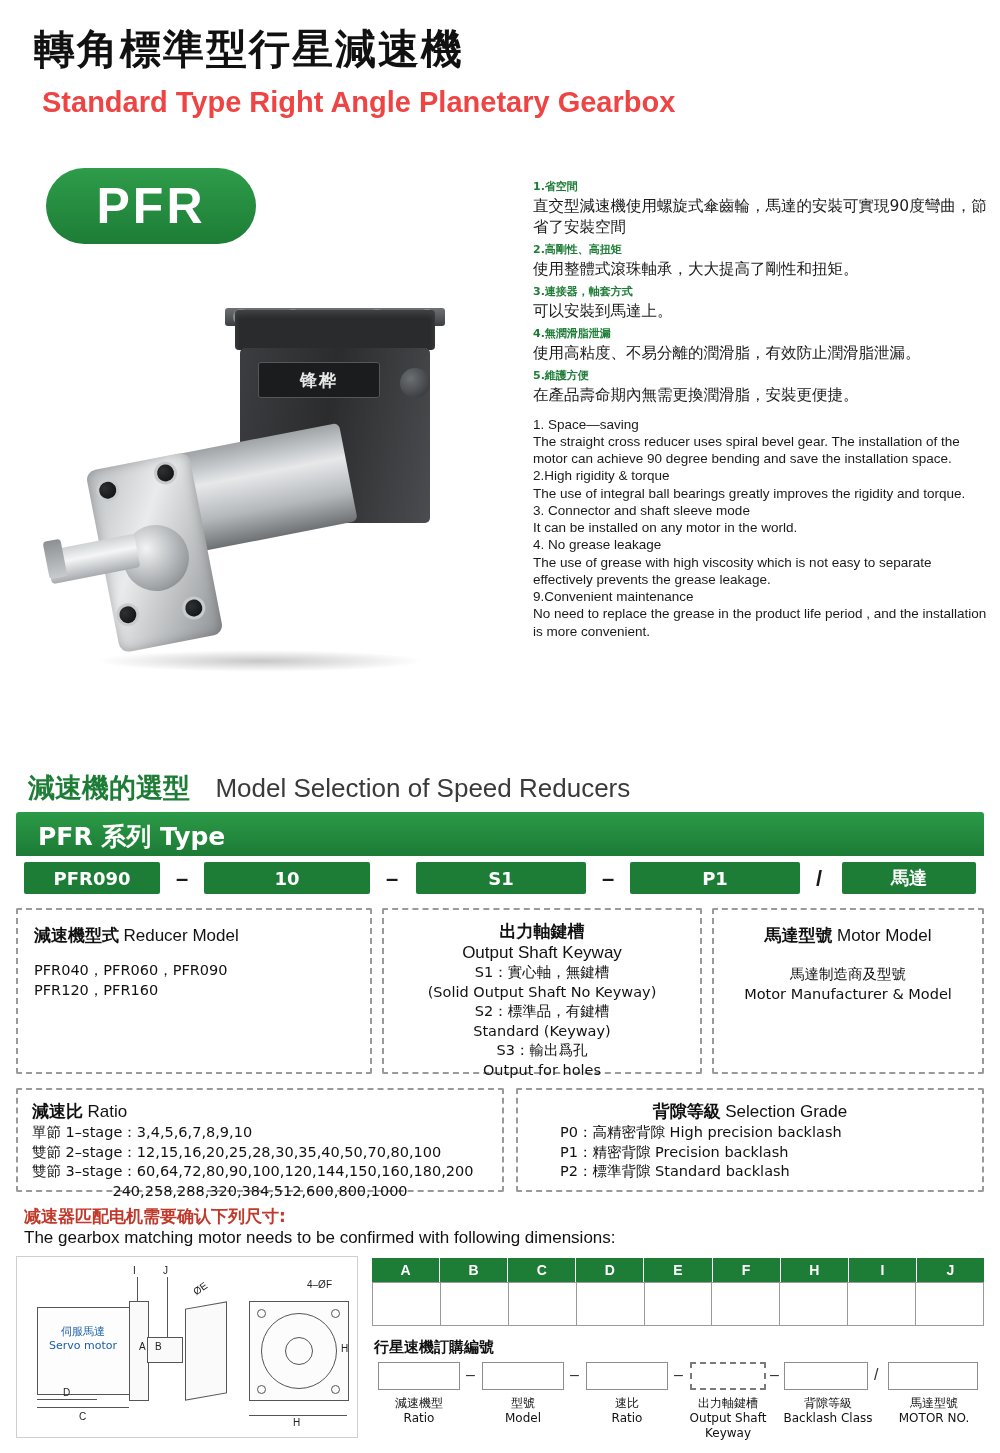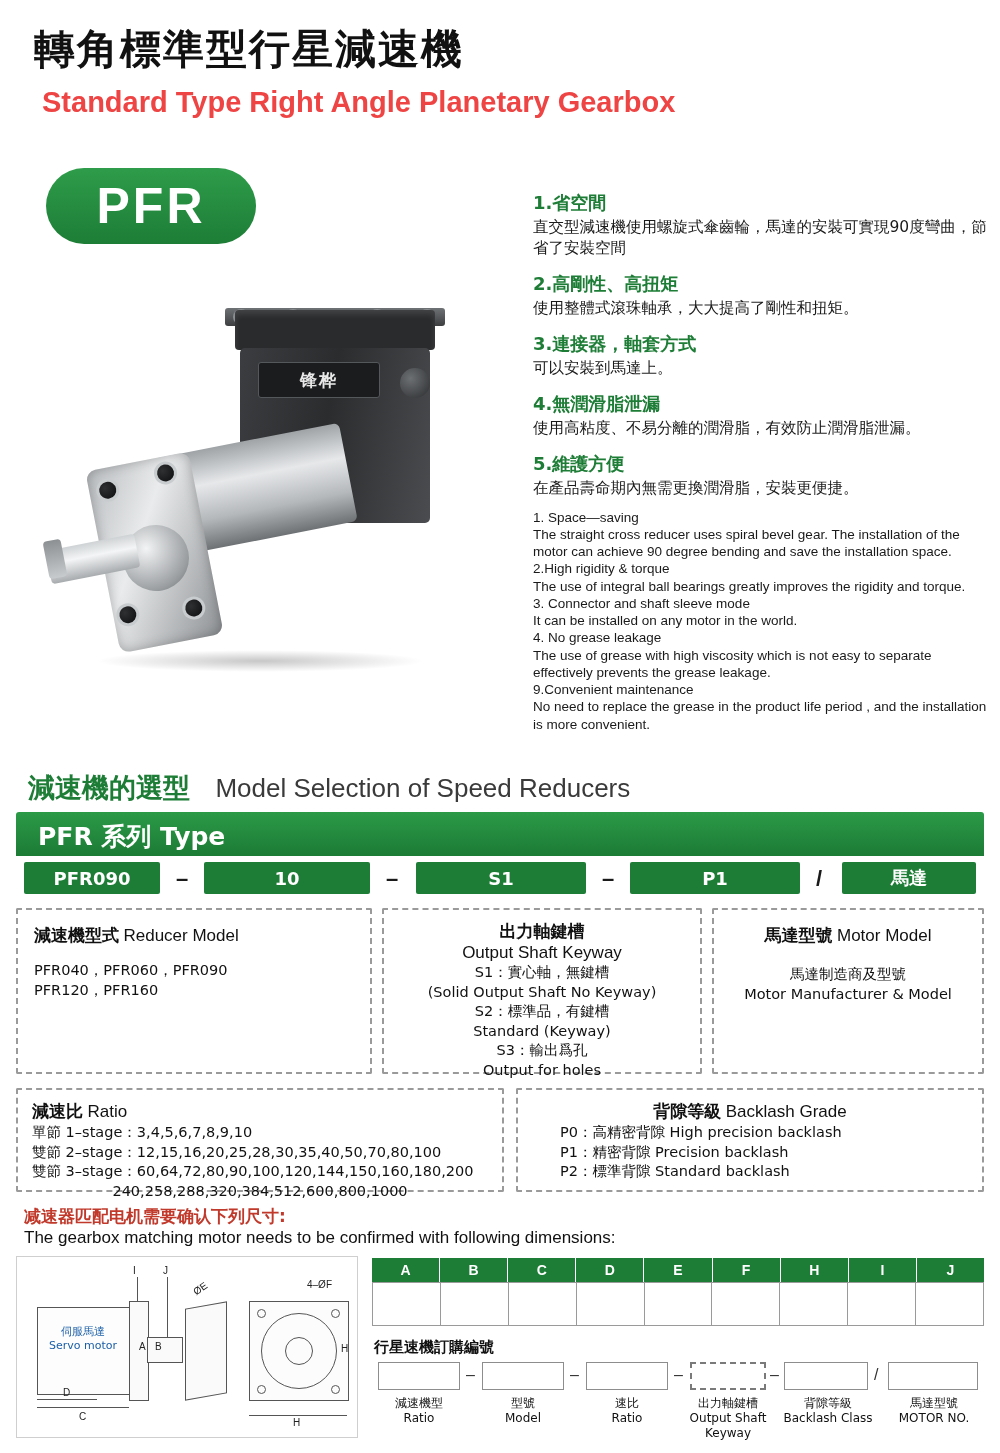--- a/index.html
+++ b/index.html
@@ -100,21 +100,21 @@
     position:absolute;left:6px;top:250px;width:18px;height:38px;border-radius:4px;
     background:linear-gradient(180deg,#8d9093,#c8cbcd);transform:rotate(-11deg);
   }
   .gb-shadow{
     position:absolute;left:55px;top:360px;width:330px;height:22px;
     background:radial-gradient(ellipse at center,rgba(0,0,0,.22),rgba(0,0,0,0) 70%);
   }
 
   
   .features{position:absolute;left:533px;top:178px;width:455px;}
-  .feat-cn-h{color:#1d7d36;font-size:18px;font-weight:bold;margin-top:13px;
+  .feat-cn-h{color:#1d7d36;font-size:11px;font-weight:bold;margin-top:1px;
              font-family:"DejaVu Sans", sans-serif;}
   .feat-cn-b{color:#1a1a1a;font-size:15.5px;margin:2px 0 4px 0;line-height:1.35;
              font-family:"DejaVu Sans", sans-serif;}
   .feat-en{color:#1a1a1a;font-size:13.5px;line-height:1.28;}
 
   
   .sec-head{position:absolute;left:28px;top:770px;}
   .sec-head .cn{font-size:27px;font-weight:bold;color:#1d7d36;
                 font-family:"DejaVu Sans", sans-serif;text-align:center;}
   .sec-head .en{font-size:26px;color:#3a3a3a;margin-left:21px;}
@@ -349,21 +349,21 @@
     <div><span class="h-cn">減速比</span>
          <span class="h-en">Ratio</span></div>
     <div class="line">單節 1–stage：3,4,5,6,7,8,9,10</div>
     <div class="line">雙節 2–stage：12,15,16,20,25,28,30,35,40,50,70,80,100</div>
     <div class="line">雙節 3–stage：60,64,72,80,90,100,120,144,150,160,180,200</div>
     <div class="line" style="text-align:center">240,258,288,320,384,512,600,800,1000</div>
   </div>
 
   <div class="dbox" style="left:516px;top:1088px;width:468px;height:104px;padding:10px 14px;">
     <div class="center"><span class="h-cn">背隙等級</span>
-         <span class="h-en">Backlash Grade</span></div>
+         <span class="h-en">Selection Grade</span></div>
     <div class="line" style="margin-left:28px">P0：高精密背隙  High precision backlash</div>
     <div class="line" style="margin-left:28px">P1：精密背隙  Precision backlash</div>
     <div class="line" style="margin-left:28px">P2：標準背隙  Standard backlash</div>
   </div>
 
   <div class="dim-note-cn">减速器匹配电机需要确认下列尺寸:</div>
   <div class="dim-note-en">The gearbox matching motor needs to be confirmed with following dimensions:</div>
 
   <div class="draw-box">
     <div class="motor-body"></div>

